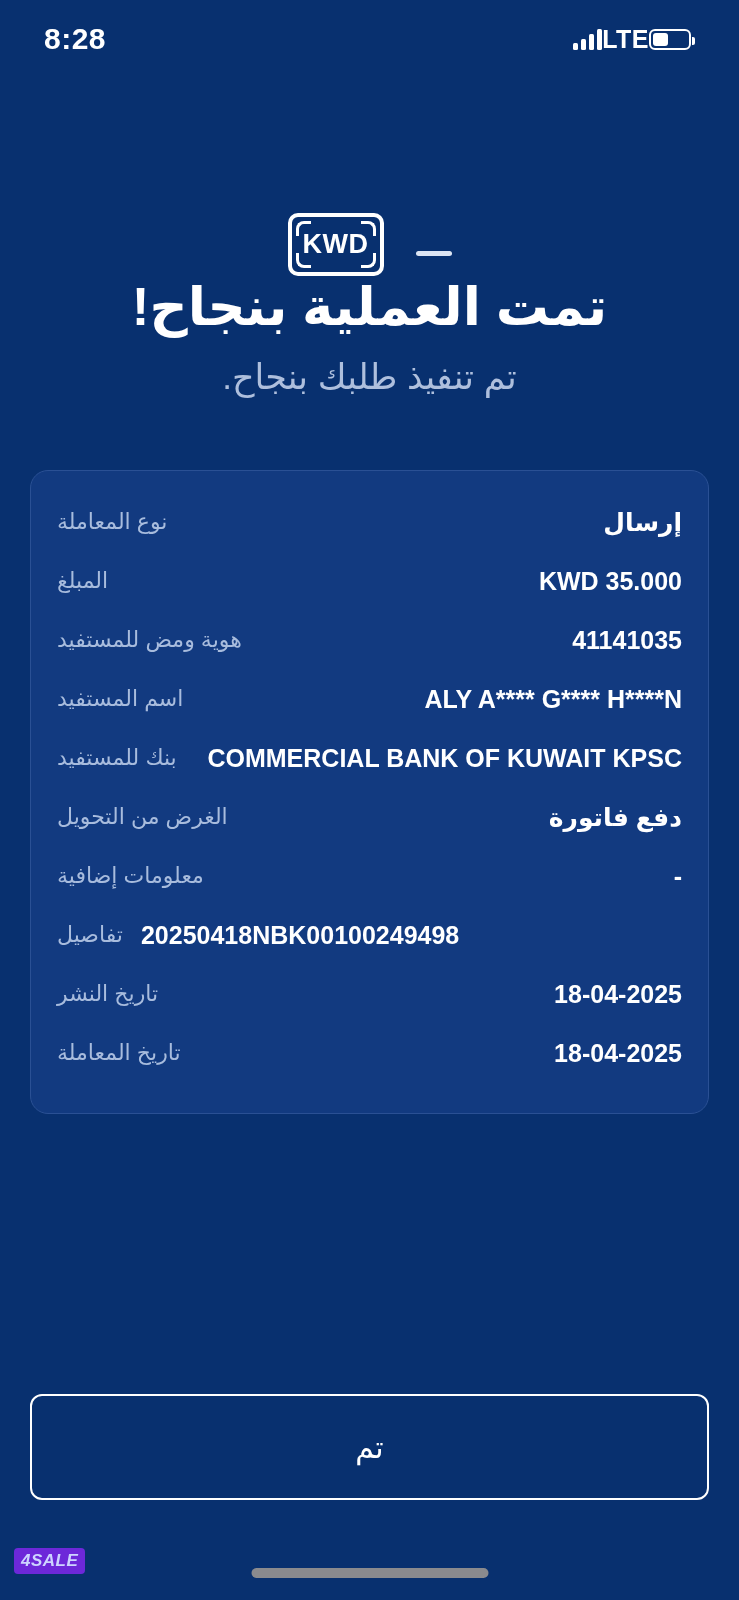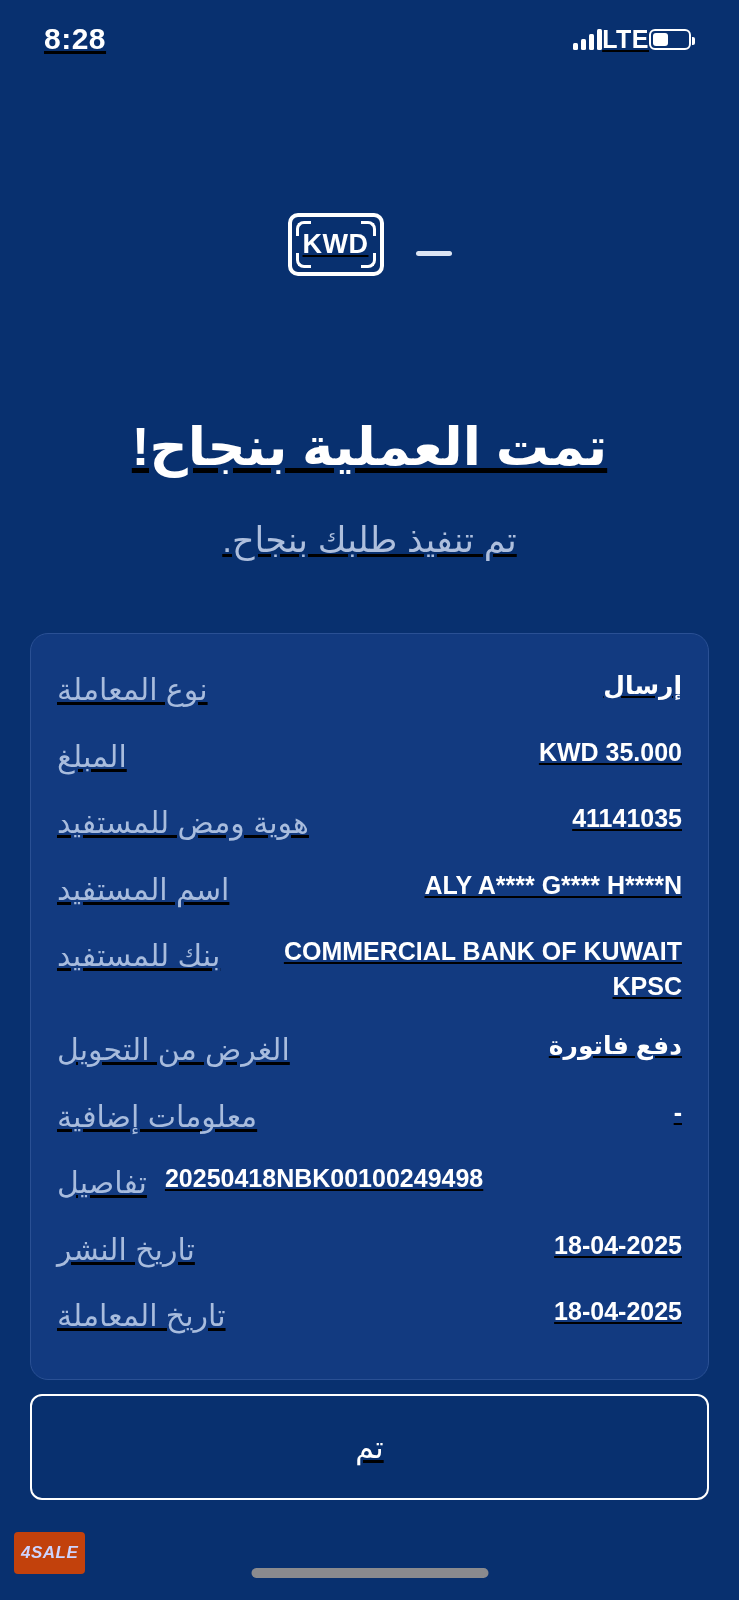--- a/index.html
+++ b/index.html
@@ -7,21 +7,21 @@
   html, body {
     width:739px; height:1600px;
     background:#08306f;
     font-family:"Liberation Sans", "DejaVu Sans", sans-serif;
     overflow:hidden;
   }
   .screen {
     position:relative;
     width:739px; height:1600px;
     background:#08306f;
-    display:flex; flex-direction:column;text-decoration:underline;
+    display:flex; flex-direction:column;
   }
 
   
   .status-bar {
     height:78px;
     flex:0 0 78px;
     display:flex; align-items:center; justify-content:space-between;
     padding:0 48px 0 44px;
     direction:ltr;
   }
@@ -93,30 +93,29 @@
   .kwd-text {
     color:#ffffff; font-size:27px; font-weight:bold; letter-spacing:0.5px;
   }
   .logo-dash {
     width:36px; height:5px; background:#dbe4f3; border-radius:3px;
     margin-top:18px;
   }
 
   
   .headline {
-    margin-top:140px;
     text-align:center;
     color:#ffffff;
     font-size:53px;
     font-weight:bold;
     line-height:1.18;
     letter-spacing:0px;
   }
   .subheadline {
-    margin-top:39px;
+    margin-top:16px;
     text-align:center;
     color:#aebfdd;
     font-size:35px;
     font-weight:normal;
     line-height:1.25;
   }
 
   
   .card {
     margin:72px 30px 0 30px;
@@ -128,21 +127,21 @@
   .row {
     display:flex;
     align-items:flex-start;
     justify-content:space-between;
     gap:18px;
     padding:12px 0;
     min-height:58px;
   }
   .row-label {
     color:#a8bcdd;
-    font-size:30px;
+    font-size:22px;
     font-weight:normal;
     text-align:right;
     line-height:1.35;
     white-space:nowrap;
     flex:0 0 auto;
     padding-top:2px;
   }
   .row-value {
     color:#ffffff;
     font-size:25px;
@@ -178,27 +177,27 @@
   
   .bottom-zone {
     position:relative;
     height:96px;
     flex:0 0 96px;
     display:flex; align-items:center; justify-content:center;
   }
   .watermark {
     position:absolute;
     left:14px; bottom:26px;
-    background:#c2410c;
+    background:#6d28d9;
     color:#cdd4ff;
     font-size:17px;
     font-weight:bold;
     font-style:italic;
     letter-spacing:0.5px;
-    padding:11px 7px;
+    padding:3px 7px;
     border-radius:4px;
   }
   .home-indicator {
     position:absolute;
     bottom:22px;
     left:50%; transform:translateX(-50%);
     width:237px; height:10px;
     background:#8a8a8e;
     border-radius:6px;
   }

